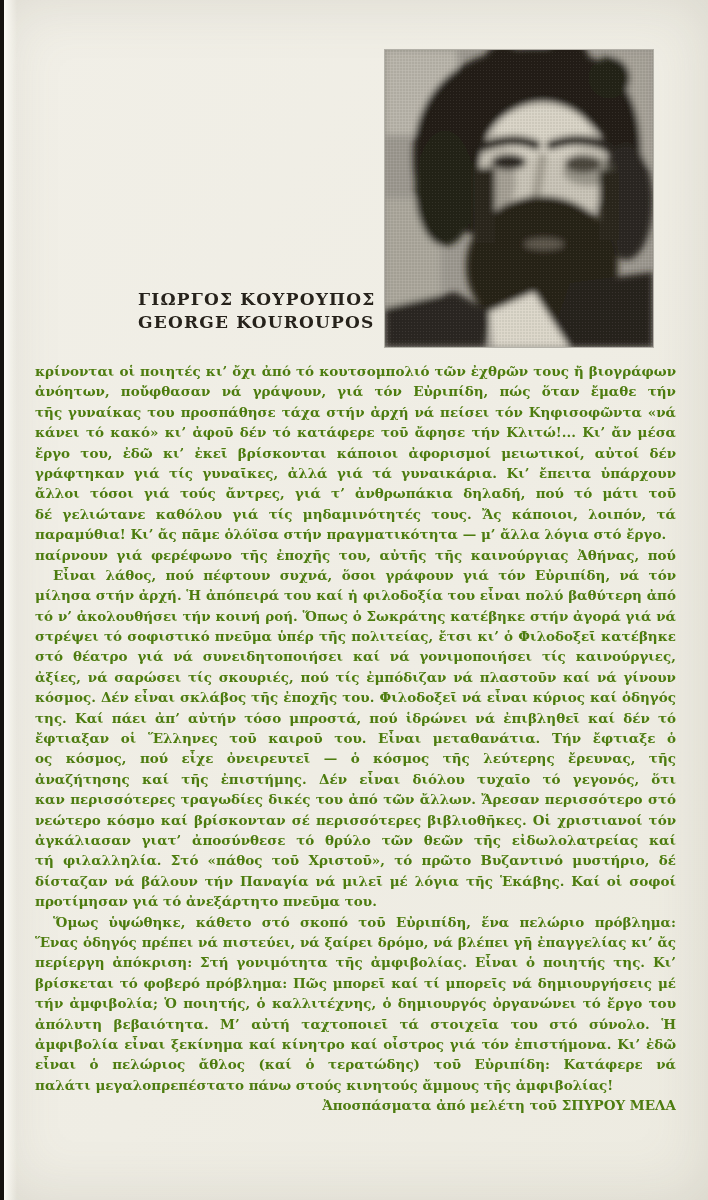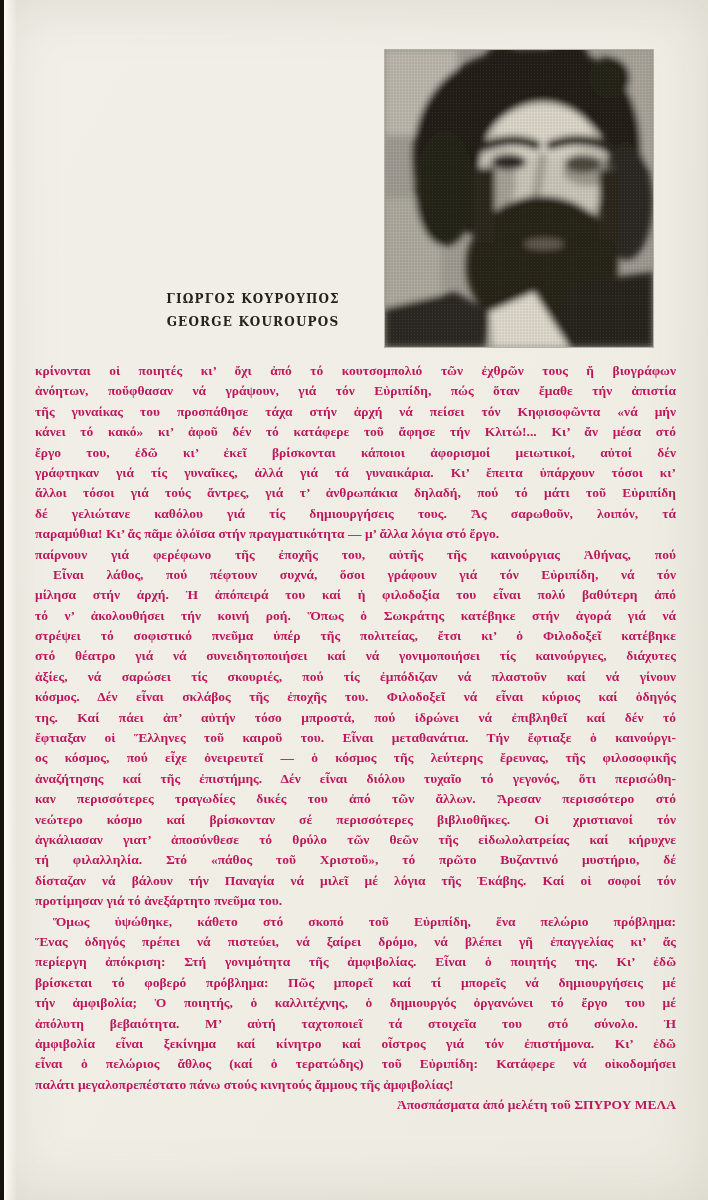--- a/index.html
+++ b/index.html
@@ -16,25 +16,25 @@
   
   .scan-edge{position:absolute;left:0;top:0;width:4px;height:1200px;background:#16130f;}
   .scan-edge-glow{position:absolute;left:4px;top:0;width:13px;height:1200px;
     background:linear-gradient(90deg,#fcfbf5 0%,rgba(252,251,245,0) 100%);}
   
   .photo{position:absolute;left:385px;top:50px;width:268px;height:297px;
     outline:1px solid rgba(70,66,58,.35);}
   
   .caption{position:absolute;left:138px;top:288px;width:230px;text-align:center;
     color:#26221b;font-weight:bold;}
-  .caption div{font-size:12px;line-height:23px;letter-spacing:1.2px;white-space:nowrap;}
+  .caption div{font-size:17px;line-height:23px;letter-spacing:1.2px;white-space:nowrap;}
   
   .text-block{
     position:absolute;left:35px;top:361px;width:641px;
-    color:#be185d;font-weight:bold;font-size:13.5px;line-height:20.4px;font-family:Liberation Serif, serif;
+    color:#4d7c0f;font-weight:bold;font-size:13.5px;line-height:20.4px;
   }
   .line{height:20.4px;overflow:hidden;text-align:justify;text-align-last:justify;}
   .line.indent{text-indent:18px;}
   .line.last{text-align-last:left;}
   .attribution{height:20.4px;text-align:right;text-align-last:right;overflow:hidden;}
 </style>
 </head>
 <body>
 
 <div class="page"></div>
@@ -101,21 +101,21 @@
 
 <div class="text-block">
   <div id="body-lines">
       <div class="line">κρίνονται οἱ ποιητές κι’ ὄχι ἀπό τό κουτσομπολιό τῶν ἐχθρῶν τους ἤ βιογράφων</div>
       <div class="line">ἀνόητων, ποὔφθασαν νά γράψουν, γιά τόν Εὐριπίδη, πώς ὅταν ἔμαθε τήν ἀπιστία</div>
       <div class="line">τῆς γυναίκας του προσπάθησε τάχα στήν ἀρχή νά πείσει τόν Κηφισοφῶντα «νά μήν</div>
       <div class="line">κάνει τό κακό» κι’ ἀφοῦ δέν τό κατάφερε τοῦ ἄφησε τήν Κλιτώ!... Κι’ ἄν μέσα στό</div>
       <div class="line">ἔργο του, ἐδῶ κι’ ἐκεῖ βρίσκονται κάποιοι ἀφορισμοί μειωτικοί, αὐτοί δέν</div>
       <div class="line">γράφτηκαν γιά τίς γυναῖκες, ἀλλά γιά τά γυναικάρια. Κι’ ἔπειτα ὑπάρχουν τόσοι κι’</div>
       <div class="line">ἄλλοι τόσοι γιά τούς ἄντρες, γιά τ’ ἀνθρωπάκια δηλαδή, πού τό μάτι τοῦ Εὐριπίδη</div>
-      <div class="line">δέ γελιώτανε καθόλου γιά τίς δημιουργήσεις τους. Ἄς σαρωθοῦν, λοιπόν, τά</div>
+      <div class="line">δέ γελιώτανε καθόλου γιά τίς μηδαμινότητές τους. Ἄς κάποιοι, λοιπόν, τά</div>
       <div class="line last">παραμύθια! Κι’ ἄς πᾶμε ὁλόϊσα στήν πραγματικότητα — μ’ ἄλλα λόγια στό ἔργο.</div>
       <div class="line">παίρνουν γιά φερέφωνο τῆς ἐποχῆς του, αὐτῆς τῆς καινούργιας Ἀθήνας, πού</div>
       <div class="line indent">Εἶναι λάθος, πού πέφτουν συχνά, ὅσοι γράφουν γιά τόν Εὐριπίδη, νά τόν</div>
       <div class="line">μίλησα στήν ἀρχή. Ἡ ἀπόπειρά του καί ἡ φιλοδοξία του εἶναι πολύ βαθύτερη ἀπό</div>
       <div class="line">τό ν’ ἀκολουθήσει τήν κοινή ροή. Ὅπως ὁ Σωκράτης κατέβηκε στήν ἀγορά γιά νά</div>
       <div class="line">στρέψει τό σοφιστικό πνεῦμα ὑπέρ τῆς πολιτείας, ἔτσι κι’ ὁ Φιλοδοξεῖ κατέβηκε</div>
       <div class="line">στό θέατρο γιά νά συνειδητοποιήσει καί νά γονιμοποιήσει τίς καινούργιες, διάχυτες</div>
       <div class="line">ἀξίες, νά σαρώσει τίς σκουριές, πού τίς ἐμπόδιζαν νά πλαστοῦν καί νά γίνουν</div>
       <div class="line">κόσμος. Δέν εἶναι σκλάβος τῆς ἐποχῆς του. Φιλοδοξεῖ νά εἶναι κύριος καί ὁδηγός</div>
       <div class="line">της. Καί πάει ἀπ’ αὐτήν τόσο μπροστά, πού ἱδρώνει νά ἐπιβληθεῖ καί δέν τό</div>

